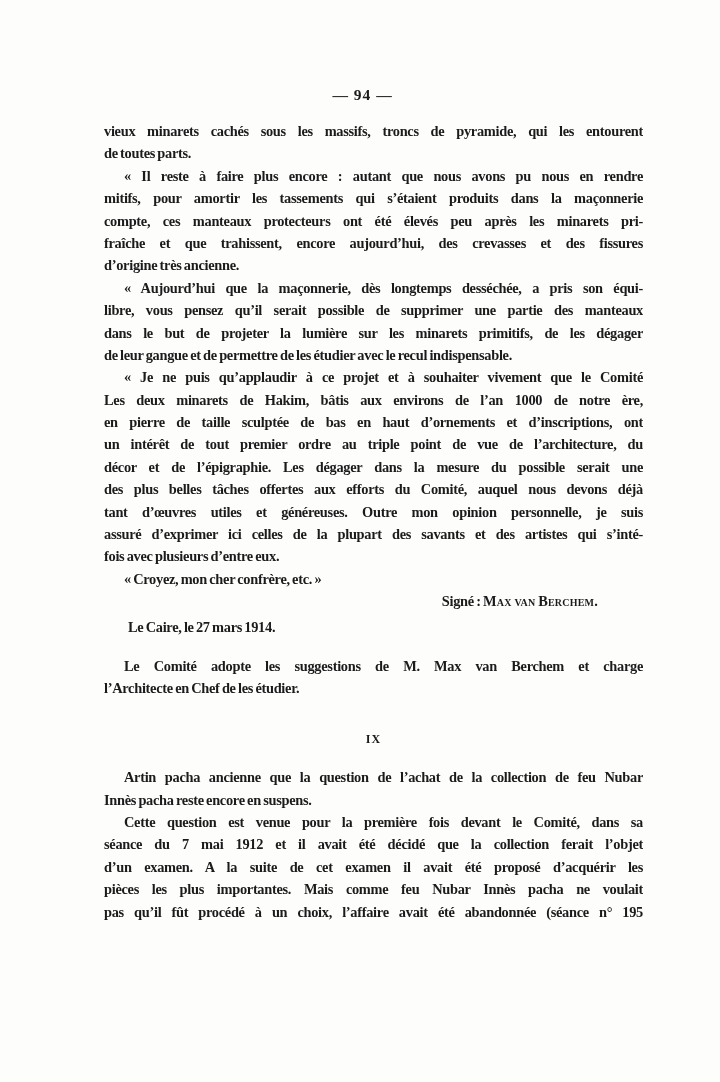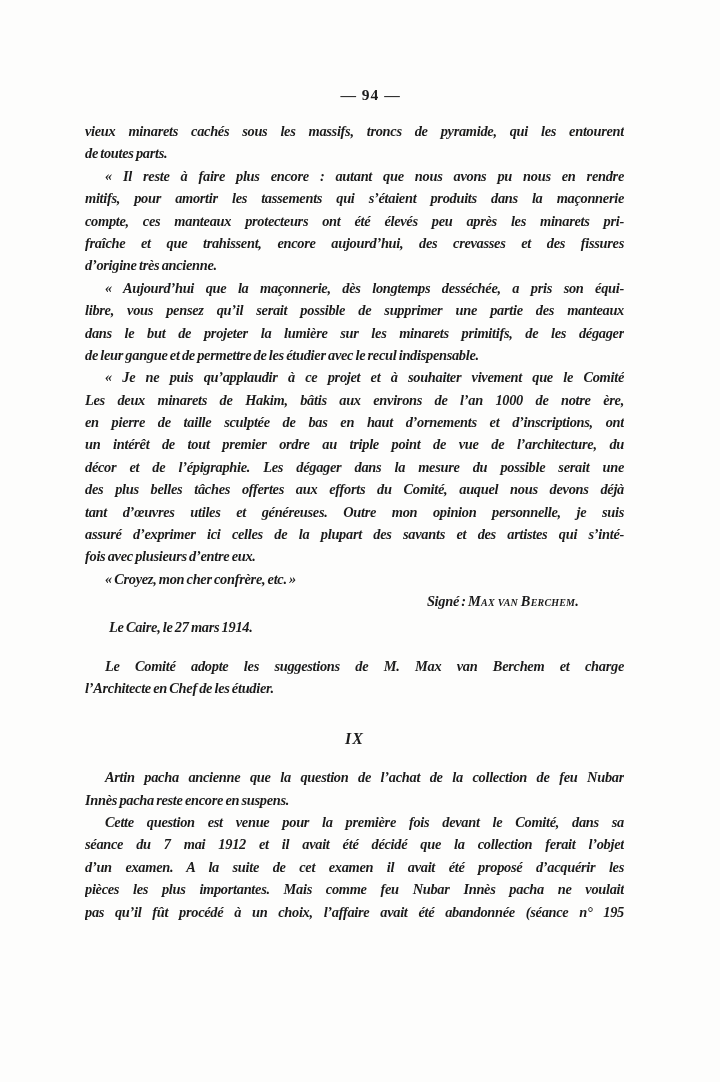--- a/index.html
+++ b/index.html
@@ -3,50 +3,50 @@
 <meta charset="utf-8">
 <style>
   html,body{margin:0;padding:0;}
   body{
     width:720px;height:1082px;position:relative;
     background:#fdfdfc;
     font-family:"Liberation Serif","DejaVu Serif",serif;
     color:#1b1b1b;
     -webkit-font-smoothing:antialiased;
   }
-  .page{position:absolute;inset:0;overflow:hidden;margin-left:8px;}
+  .page{position:absolute;inset:0;overflow:hidden;}
   .running-head{
     position:absolute;top:86px;left:93px;width:539px;
     text-align:center;font-weight:bold;font-size:15.5px;
     letter-spacing:1px;white-space:nowrap;
   }
   .textblock{
-    position:absolute;top:120px;left:77px;width:539px;
+    position:absolute;top:120px;left:104px;width:539px;
     font-weight:bold;font-size:14.4px;
-    letter-spacing:-0.3px;word-spacing:-1px;font-style:italic;
+    letter-spacing:-0.3px;word-spacing:-1px;
   }
   .line{
     height:22.4px;line-height:22.4px;overflow:hidden;
     text-align:justify;text-align-last:justify;
     white-space:normal;
   }
   .line.last{text-align-last:left;}
   .line.indent{text-indent:20px;}
   .sigline{
     height:22.4px;line-height:22.4px;overflow:hidden;
     text-align:right;padding-right:45px;
   }
   .sigline .sc{font-variant:small-caps;letter-spacing:0.2px;}
   .dateline{
     height:22.4px;line-height:22.4px;overflow:hidden;
     padding-left:24px;text-align:left;
   }
   .sec-heading{
     height:22.4px;line-height:22.4px;overflow:hidden;
-    text-align:center;font-size:16px;letter-spacing:1px;
+    text-align:center;font-size:12px;letter-spacing:1px;
   }
 </style>
 </head>
 <body>
 
 <div class="page">
   <div class="running-head">— 94 —</div>
 
   <div class="textblock">
       <div class="line">vieux minarets cachés sous les massifs, troncs de pyramide, qui les entourent</div>

